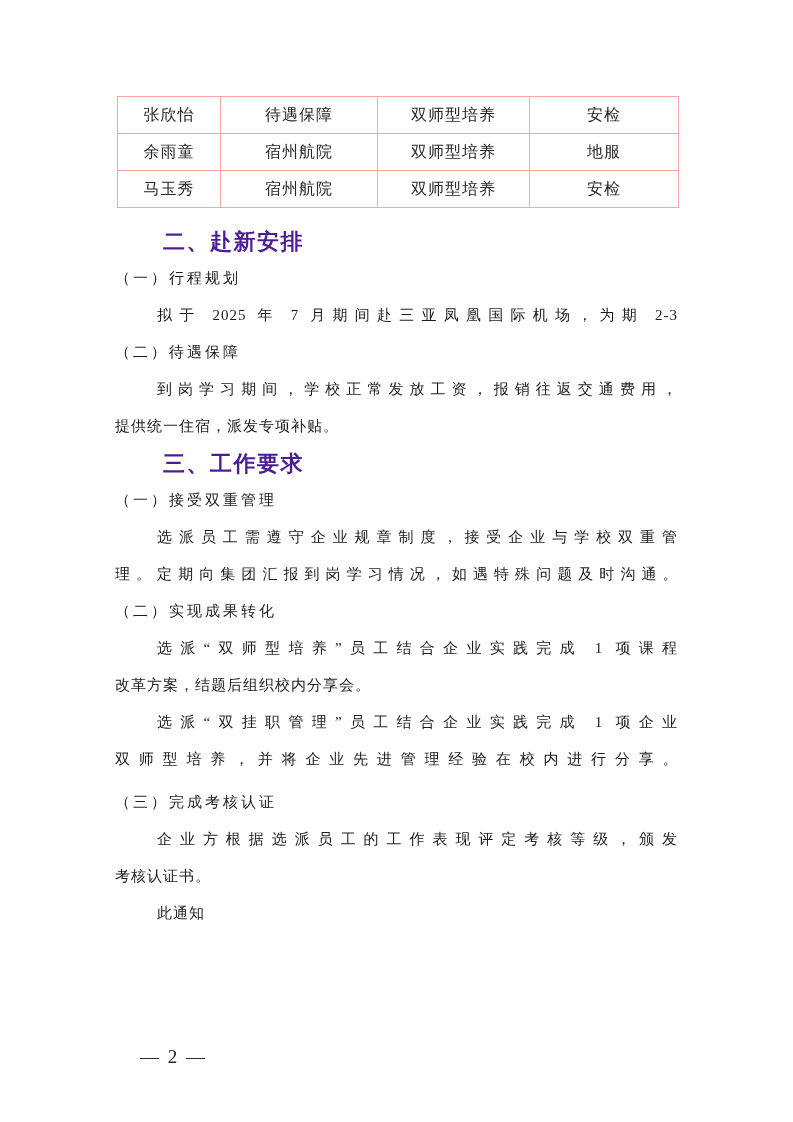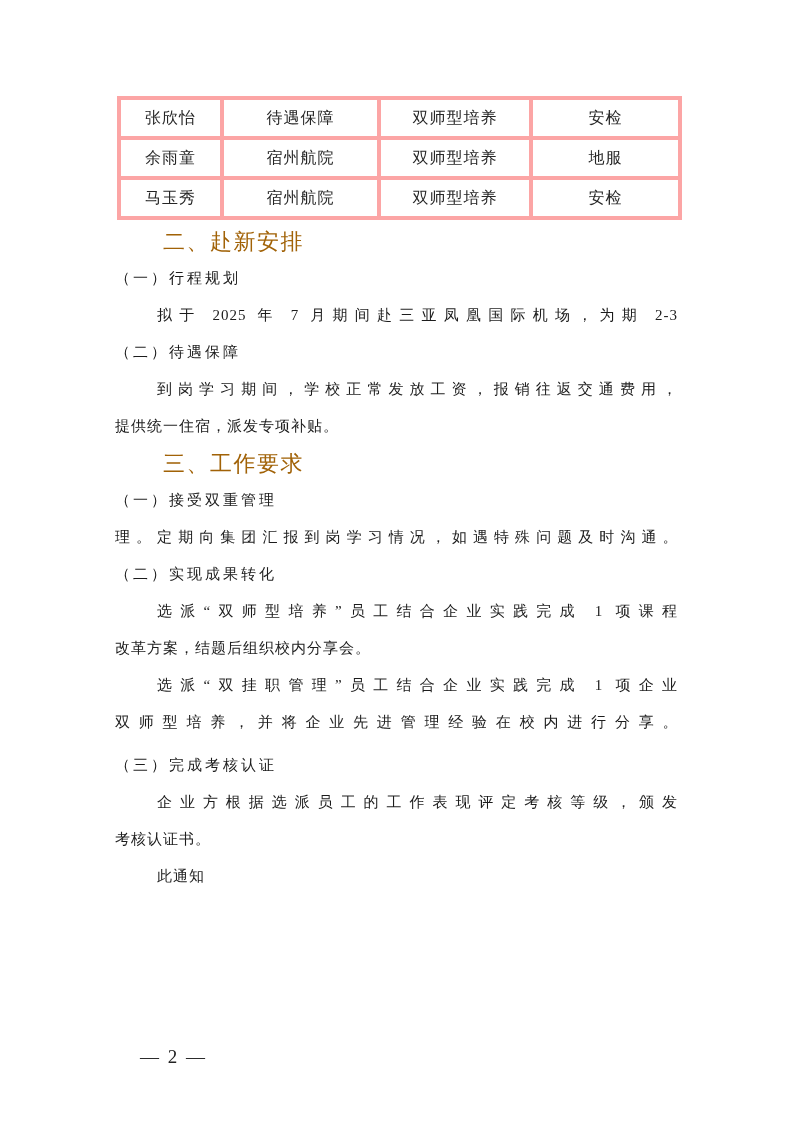--- a/index.html
+++ b/index.html
@@ -1,31 +1,31 @@
 <!DOCTYPE html>
 <html><head>
 <meta charset="utf-8">
 <style>
   html,body{margin:0;padding:0;background:#fff;}
   .page{position:relative;width:793px;height:1122px;background:#ffffff;overflow:hidden;
         font-family:"Liberation Serif","DejaVu Serif",serif;}
   
   .roster{position:absolute;left:117px;top:96px;width:561px;border-collapse:collapse;table-layout:fixed;}
-  .roster td{border:4px solid #fca5a5;height:36px;text-align:center;vertical-align:middle;
+  .roster td{border:1px solid #fca5a5;height:36px;text-align:center;vertical-align:middle;
              font-size:16px;color:#262626;letter-spacing:1px;padding:0;
              font-family:"Liberation Serif","DejaVu Serif",serif;}
   
   .content{position:absolute;left:115px;top:223px;width:563px;color:#1c1c1c;}
   .line{font-size:15px;line-height:37px;letter-spacing:1px;white-space:nowrap;
         font-family:"Liberation Serif","DejaVu Serif",serif;}
   .full{white-space:normal;text-align:justify;text-align-last:justify;}
   .indent{text-indent:42px;}
   .tight{letter-spacing:0.5px;}
-  .h1line{font-family:"Liberation Sans","DejaVu Sans",sans-serif;font-weight:normal;
-          font-size:22px;letter-spacing:1.5px;padding-left:48px;color:#a16207;}
+  .h1line{font-family:"Liberation Sans","DejaVu Sans",sans-serif;font-weight:bold;
+          font-size:22px;letter-spacing:1.5px;padding-left:48px;color:#4c1d95;}
   .h2line{letter-spacing:3px;}
   .mt6{margin-top:6px;}
   .mt12{}
   
   .pagenum{position:absolute;left:140px;top:1046px;font-size:19px;letter-spacing:2px;color:#222;
            font-family:"Liberation Serif","DejaVu Serif",serif;}
 </style>
 </head>
 <body>
 
@@ -62,20 +62,21 @@
 
   <div class="content">
     <div class="line h1line">二、赴新安排</div>
     <div class="line h2line">（一）行程规划</div>
     <div class="line full indent">拟于 2025 年 7 月期间赴三亚凤凰国际机场，为期 2-3</div>
     <div class="line h2line">（二）待遇保障</div>
     <div class="line full indent">到岗学习期间，学校正常发放工资，报销往返交通费用，</div>
     <div class="line">提供统一住宿，派发专项补贴。</div>
     <div class="line h1line">三、工作要求</div>
     <div class="line h2line">（一）接受双重管理</div>
+    <div class="line full indent">选派员工需遵守企业规章制度，接受企业与学校双重管</div>
     <div class="line full tight">理。定期向集团汇报到岗学习情况，如遇特殊问题及时沟通。</div>
     <div class="line h2line">（二）实现成果转化</div>
     <div class="line full indent">选派“双师型培养”员工结合企业实践完成 1 项课程</div>
     <div class="line">改革方案，结题后组织校内分享会。</div>
     <div class="line full indent">选派“双挂职管理”员工结合企业实践完成 1 项企业</div>
     <div class="line full tight">双师型培养，并将企业先进管理经验在校内进行分享。</div>
     <div class="line h2line mt6">（三）完成考核认证</div>
     <div class="line full indent">企业方根据选派员工的工作表现评定考核等级，颁发</div>
     <div class="line">考核认证书。</div>
     <div class="line indent mt12">此通知</div>

